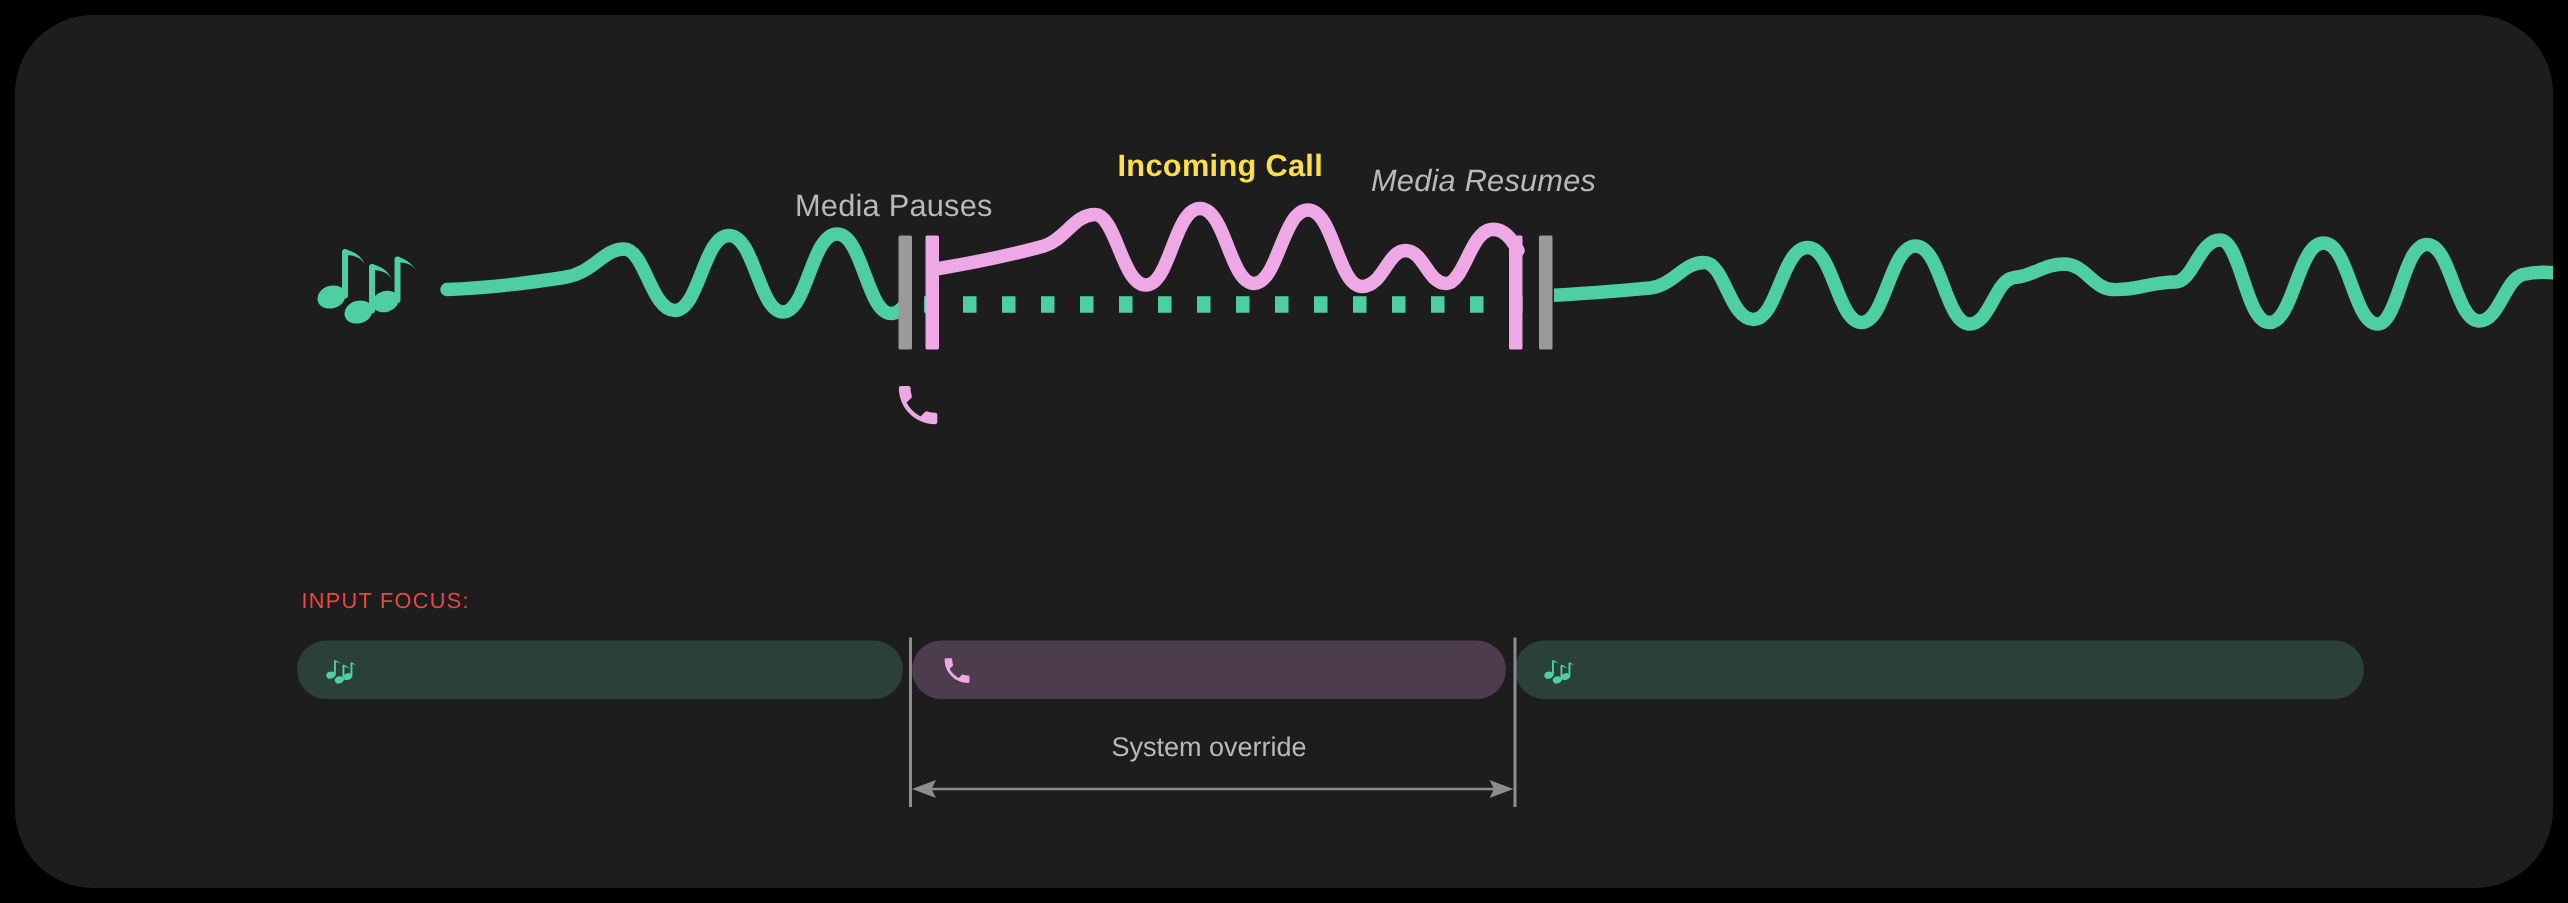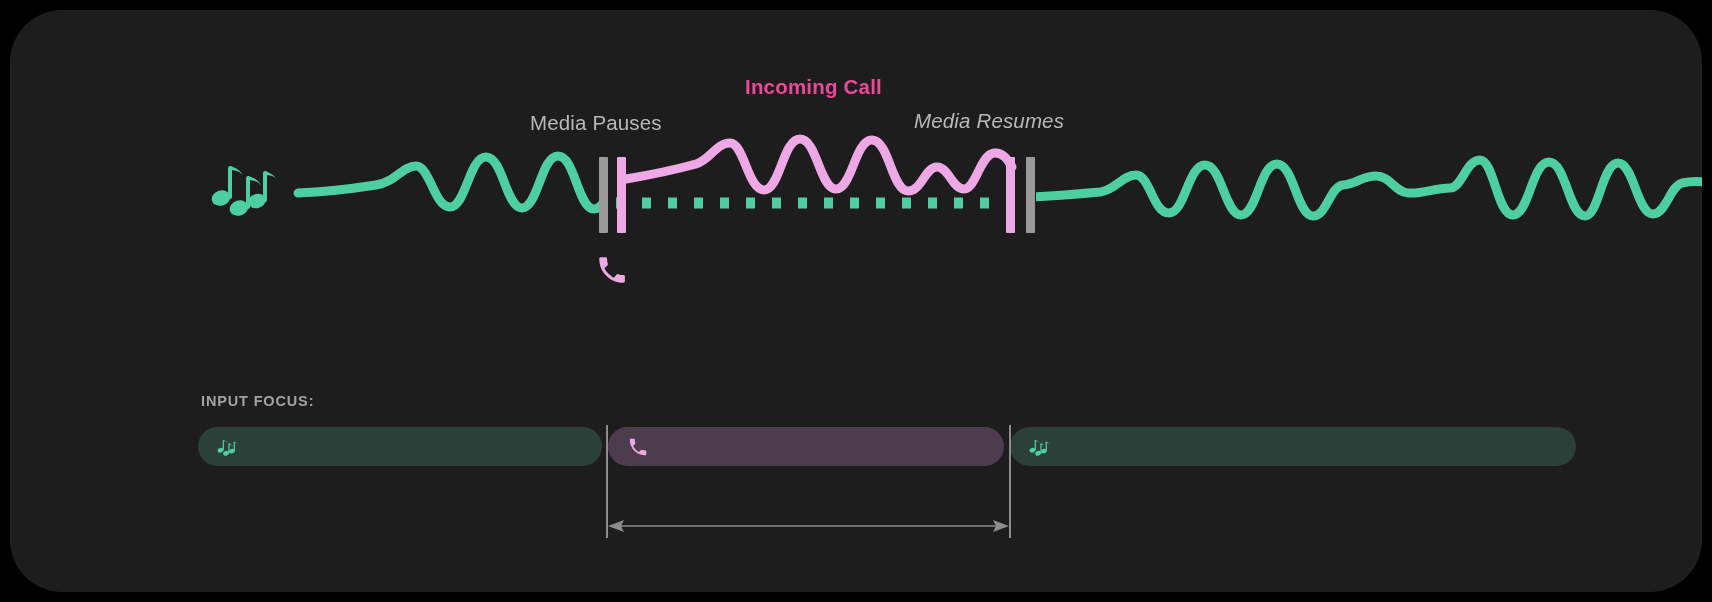--- a/index.html
+++ b/index.html
@@ -39,29 +39,29 @@
     top: 0;
   }
 
   .wave-label {
     position: absolute;
     font-size: 20.5px;
     color: #b9b9b9;
     white-space: nowrap;
     letter-spacing: 0.15px;
   }
-  #label-pauses  { left: 520px; top: 101px; text-align: right; }
+  #label-pauses  { left: 520px; top: 116px; text-align: right; }
   #label-resumes { left: 904px; top: 99px; font-style: italic; }
   #label-incoming {
     position: absolute;
     left: 735px;
-    top: 65px;
+    top: 89px;
     font-size: 20.5px;
     font-weight: bold;
-    color: #ec4899;
+    color: #fde047;
     white-space: nowrap;
     letter-spacing: 0.2px;
   }
 
   #phone-badge {
     position: absolute;
     left: 585px;
     top: 243px;
     width: 34px;
     height: 34px;
@@ -73,22 +73,22 @@
     width: 70px;
     height: 60px;
   }
 
   
   #focus-title {
     position: absolute;
     left: 191px;
     top: 383px;
     font-size: 14.5px;
-    font-weight: bold;
-    color: #a3a3a3;
+    font-weight: normal;
+    color: #ef4444;
     letter-spacing: 0.85px;
   }
 
   .focus-bar {
     position: absolute;
     top: 417px;
     height: 39px;
     border-radius: 19.5px;
     box-sizing: border-box;
   }
@@ -260,20 +260,21 @@
         <ellipse cx="47" cy="43" rx="9" ry="7" transform="rotate(-18 47 43)"></ellipse>
         <rect x="53" y="13" width="4" height="31" rx="2"></rect>
         <path d="M 55 13 C 61 15 65 18 67 22 C 65 18 60 17 55 17 Z"></path>
       </g>
     </svg>
   </div>
 
   <div id="focus-divider-left" class="focus-divider"></div>
   <div id="focus-divider-right" class="focus-divider"></div>
 
+  <div id="override-label">System override</div>
 
   <svg id="override-arrow" viewBox="0 0 405 22">
     <line x1="6" y1="11" x2="399" y2="11" stroke="#8d8d8d" stroke-width="1.6"></line>
     <path d="M 2 11 L 18 5 L 15 11 L 18 17 Z" fill="#8d8d8d"></path>
     <path d="M 403 11 L 387 5 L 390 11 L 387 17 Z" fill="#8d8d8d"></path>
   </svg>
 
 </div>
 
 </body></html>

